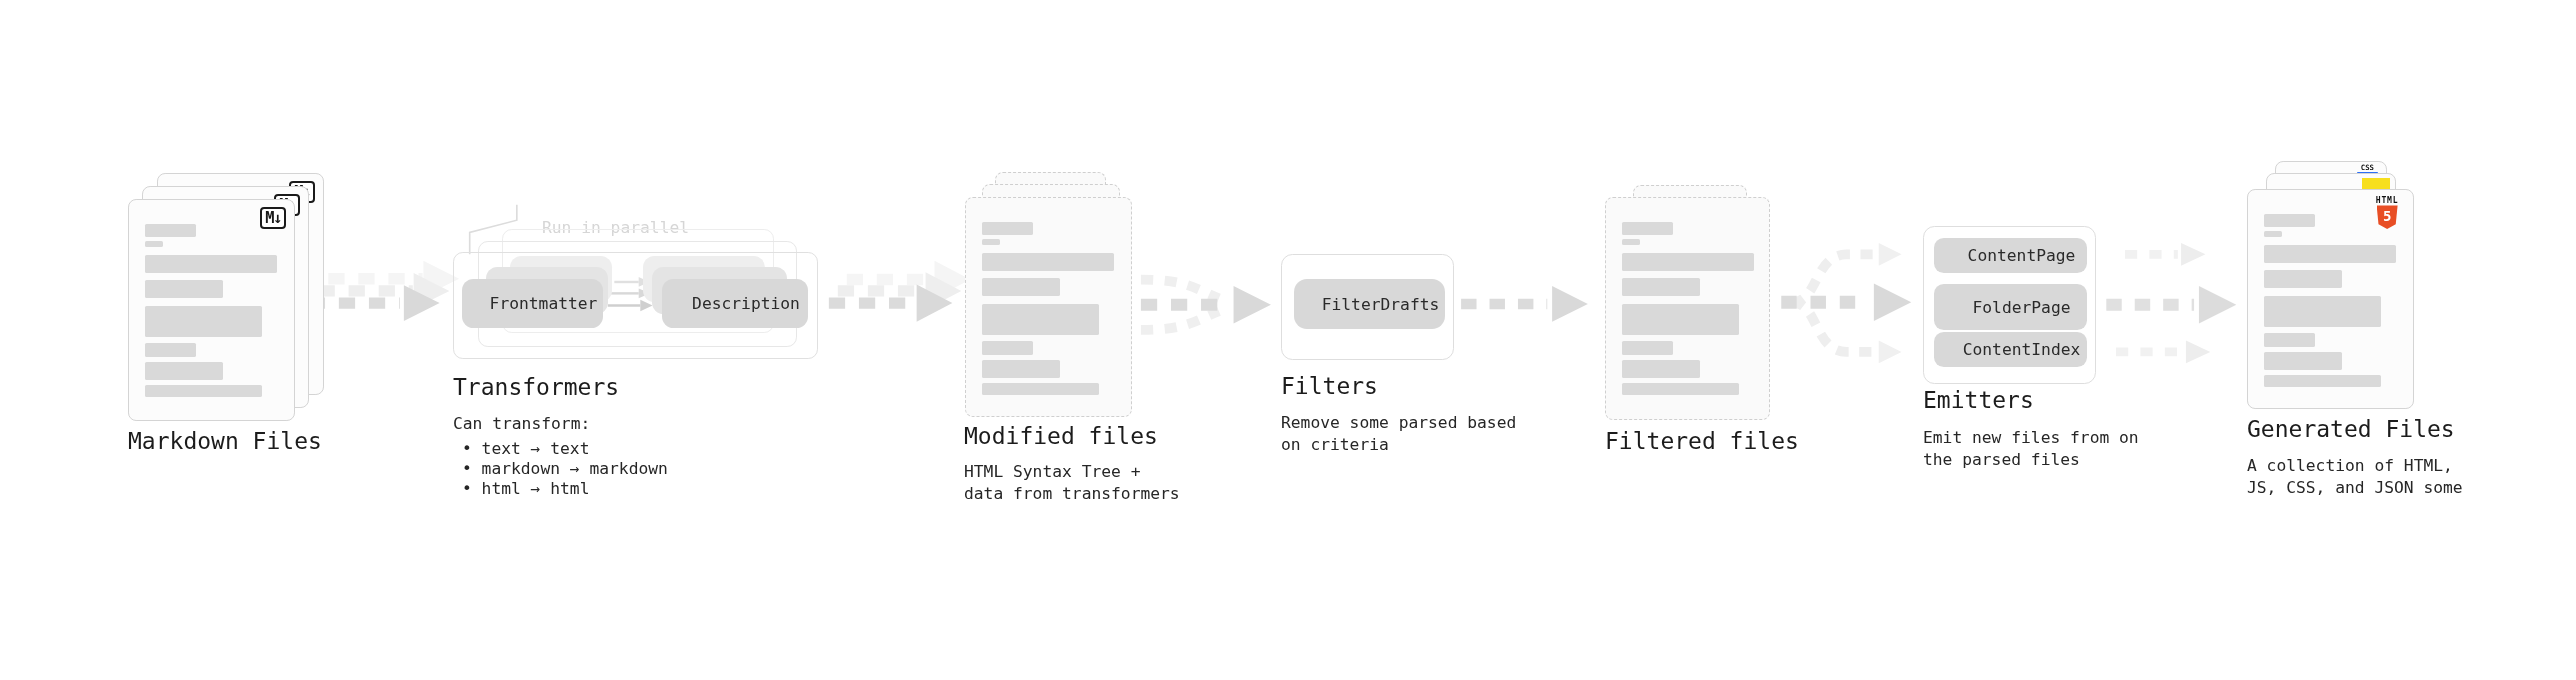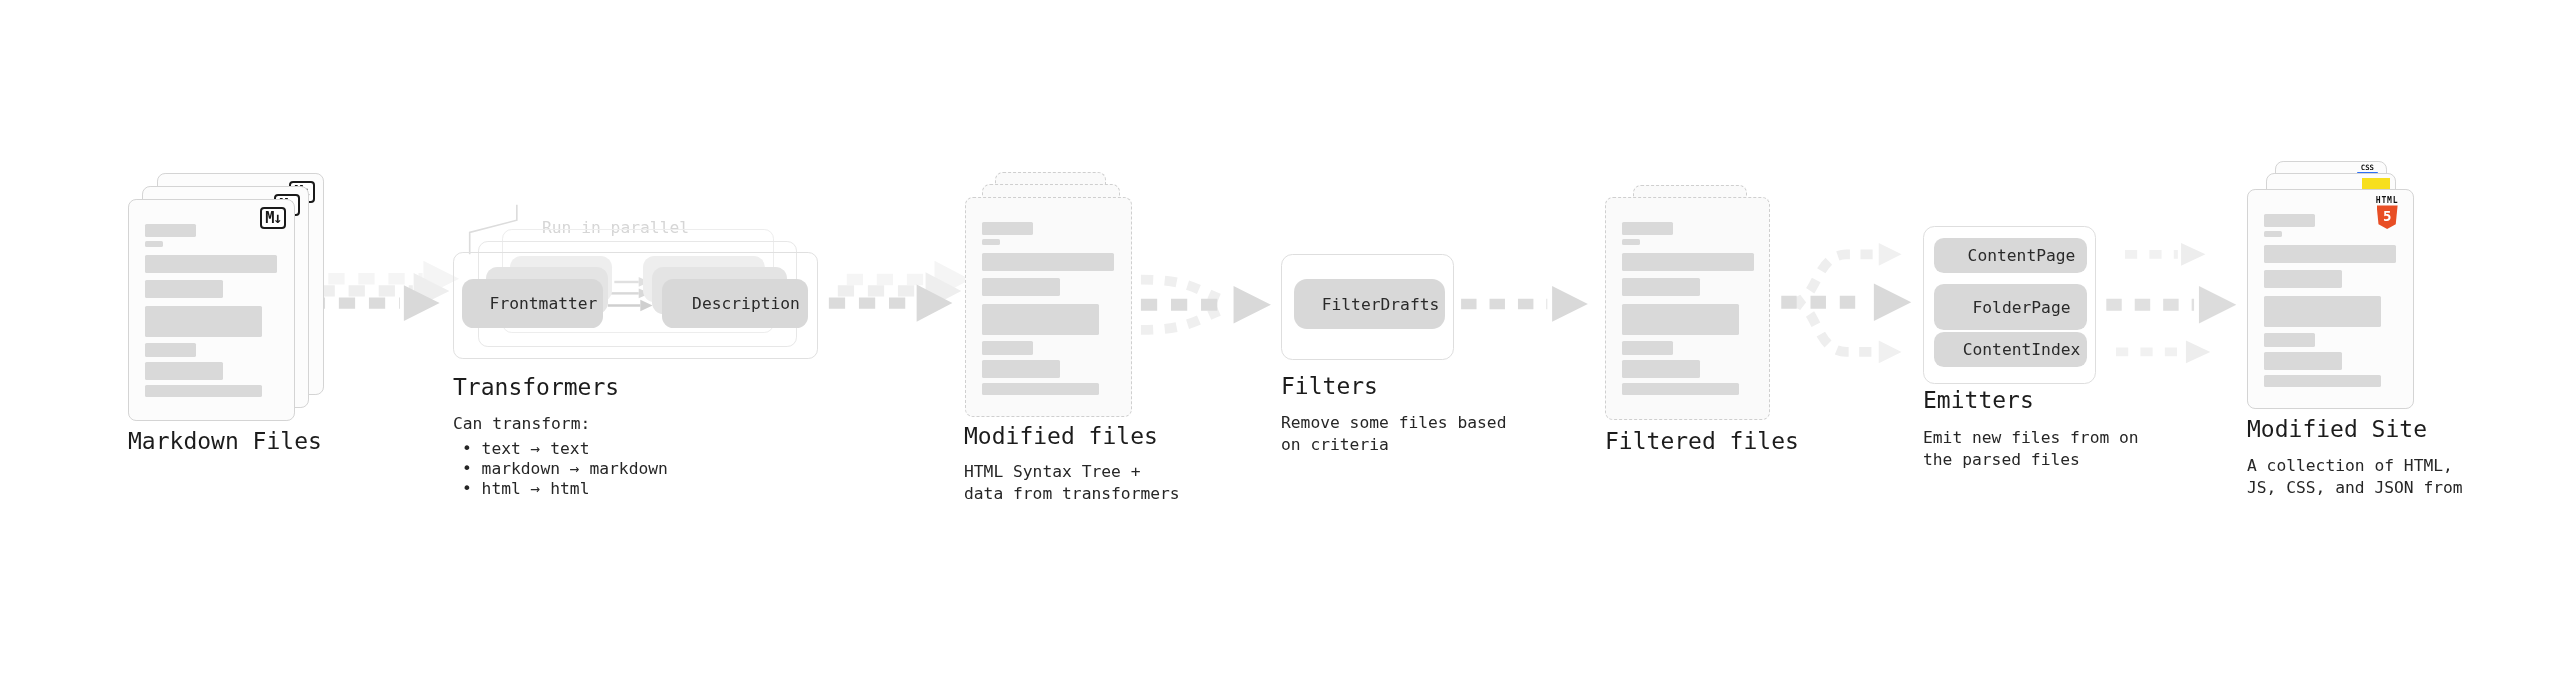--- a/index.html
+++ b/index.html
@@ -179,21 +179,21 @@
     </div>
     <div class="h" style="left:964px;top:424px">Modified files</div>
     <div class="d" style="left:964px;top:463px">HTML Syntax Tree +</div>
     <div class="d" style="left:964px;top:485px">data from transformers</div>
   </div>
 
   <div>
     <div class="obox" style="left:1281px;top:254px;width:173px;height:106px"></div>
     <div class="btn" style="left:1294px;top:279px;width:151px;height:50px;border-radius:13px">FilterDrafts</div>
     <div class="h" style="left:1281px;top:374px">Filters</div>
-    <div class="d" style="left:1281px;top:414px">Remove some files based</div>
+    <div class="d" style="left:1281px;top:414px">Remove some parsed based</div>
     <div class="d" style="left:1281px;top:436px">on criteria</div>
   </div>
 
   <div>
     <div class="card dashed" style="left:1633px;top:185px;width:114px;height:98px"></div>
     <div class="card dashed" style="left:1605px;top:197px;width:165px;height:223px">
       <div class="bar b1"></div>
       <div class="bar b2"></div>
       <div class="bar b3"></div>
       <div class="bar b4"></div>
@@ -232,19 +232,19 @@
       </div>
       <div class="bar b1"></div>
       <div class="bar b2"></div>
       <div class="bar b3"></div>
       <div class="bar b4"></div>
       <div class="bar b5"></div>
       <div class="bar b6"></div>
       <div class="bar b7"></div>
       <div class="bar b8"></div>
     </div>
-    <div class="h" style="left:2247px;top:417px">Modified Site</div>
+    <div class="h" style="left:2247px;top:417px">Generated Files</div>
     <div class="d" style="left:2247px;top:457px">A collection of HTML,</div>
-    <div class="d" style="left:2247px;top:479px">JS, CSS, and JSON from</div>
+    <div class="d" style="left:2247px;top:479px">JS, CSS, and JSON some</div>
   </div>
 
 </div>
 
 
 </body></html>

